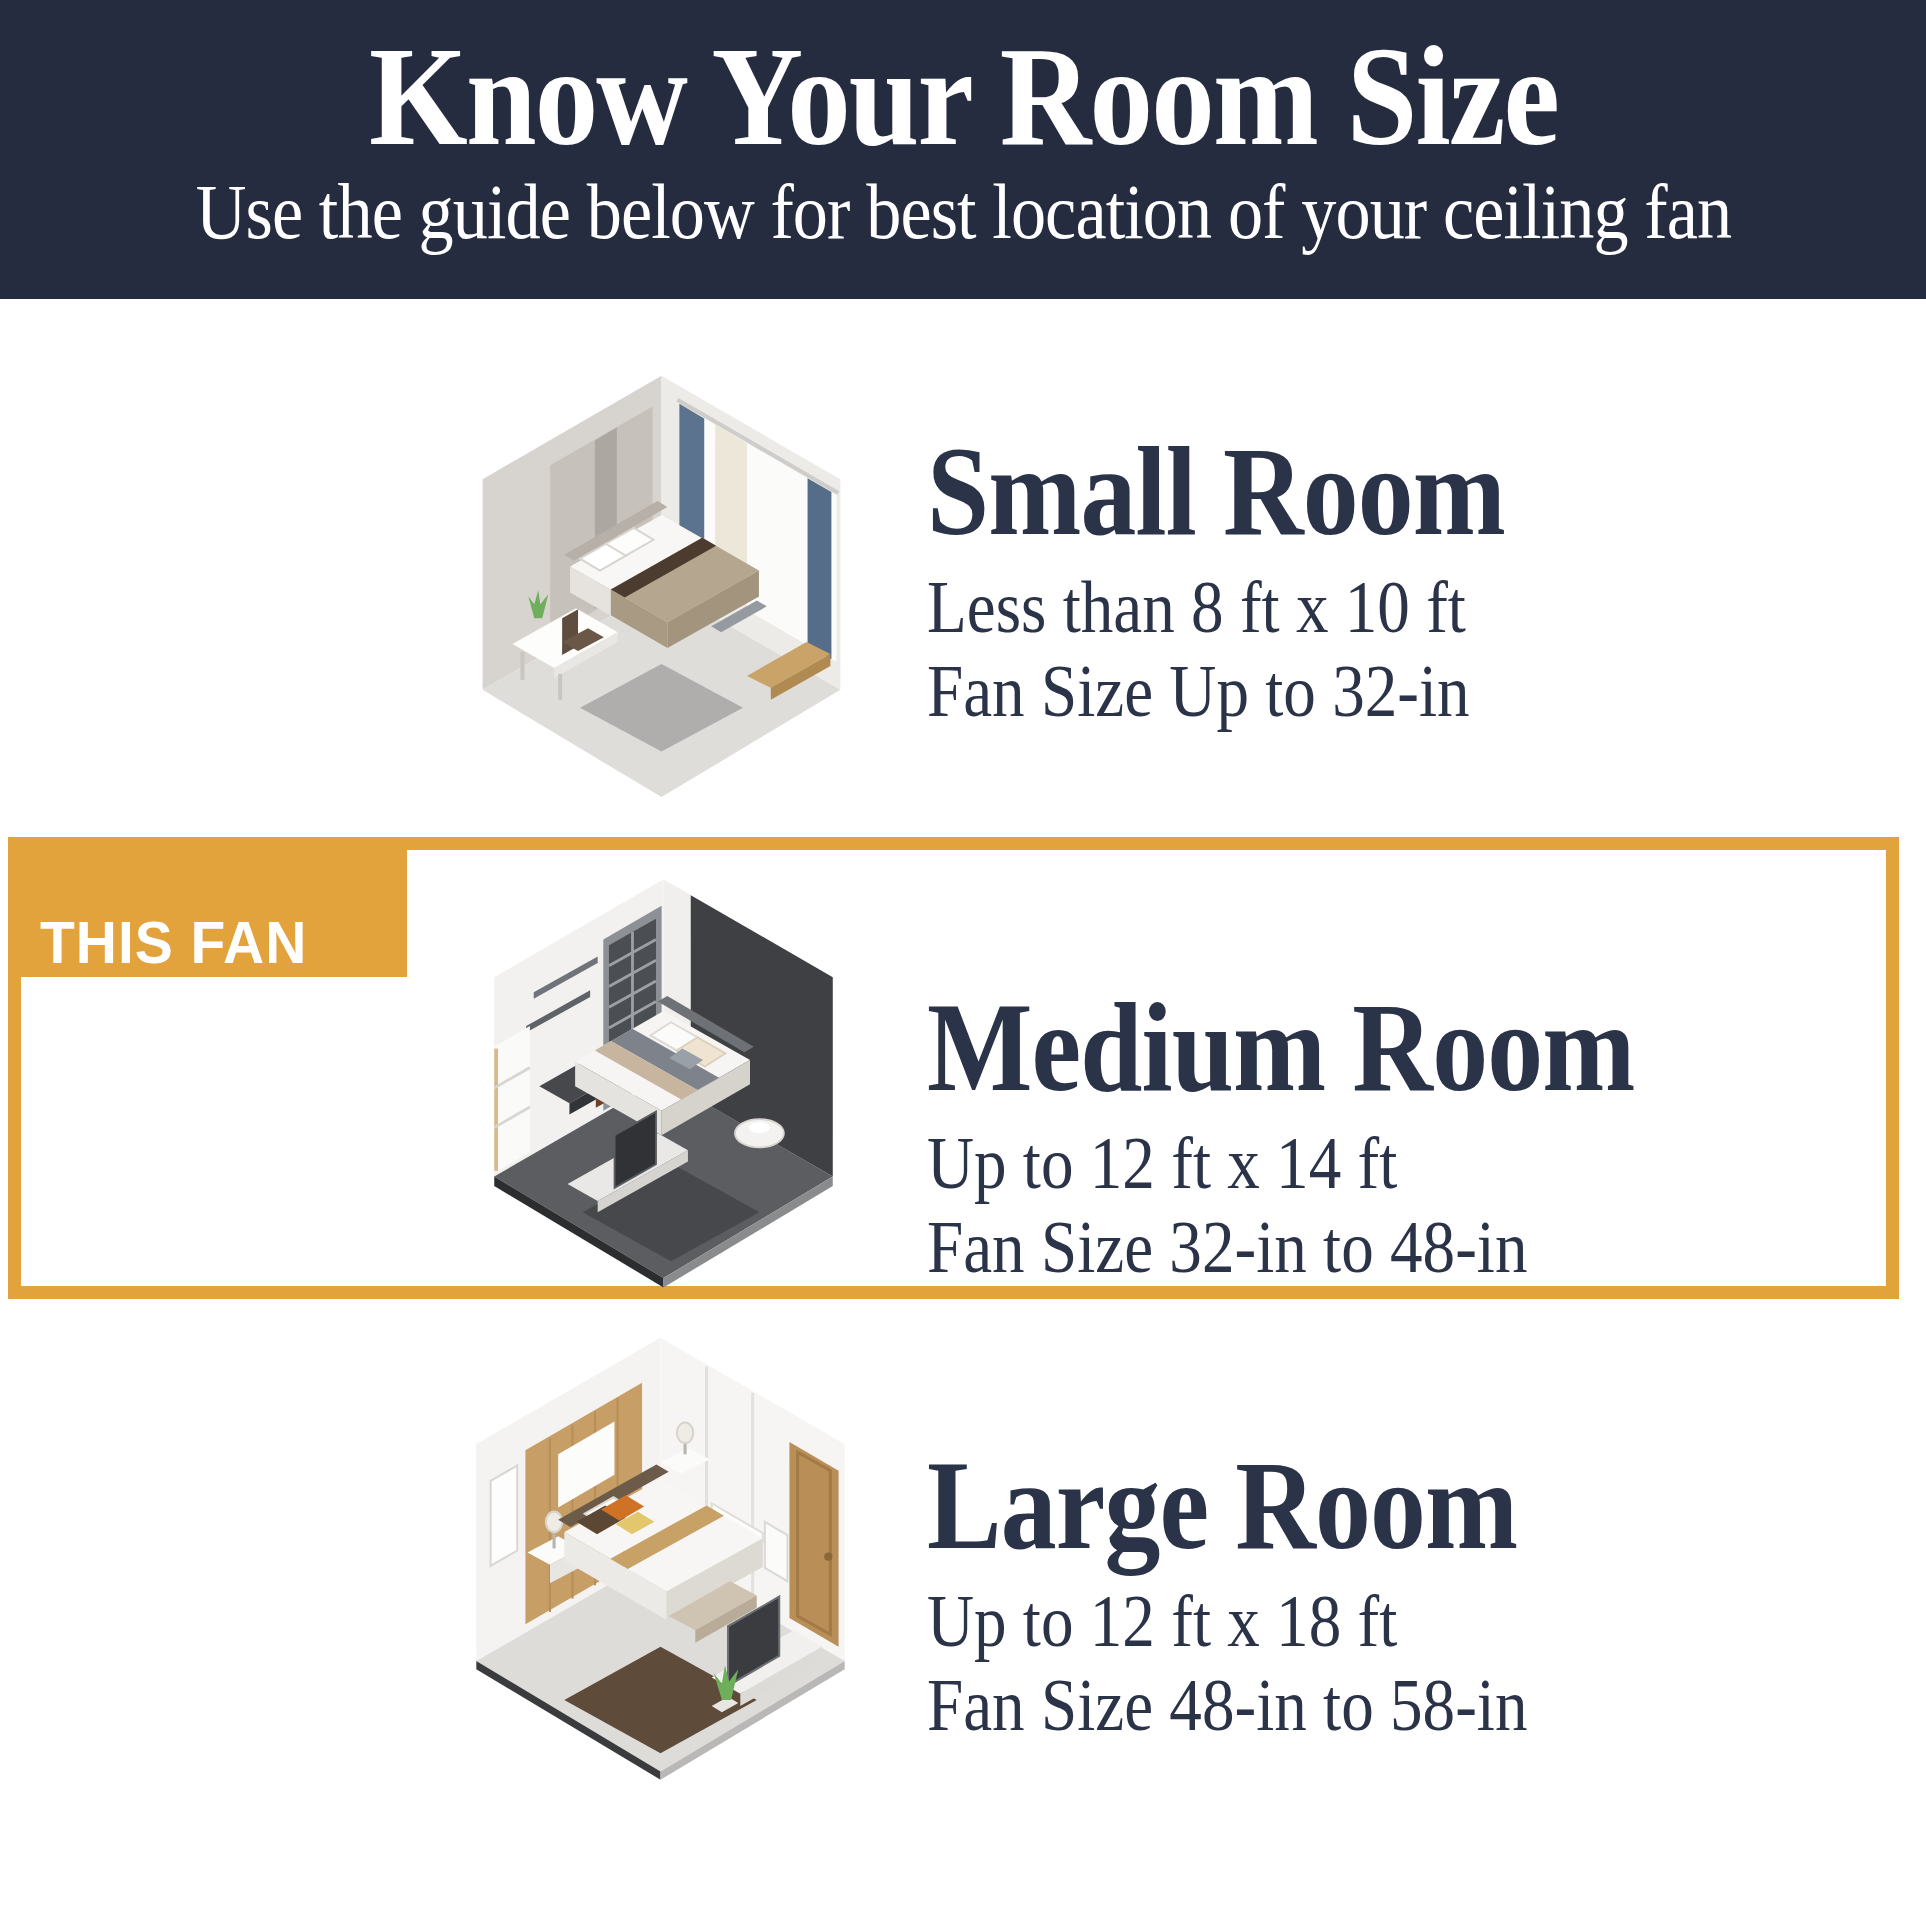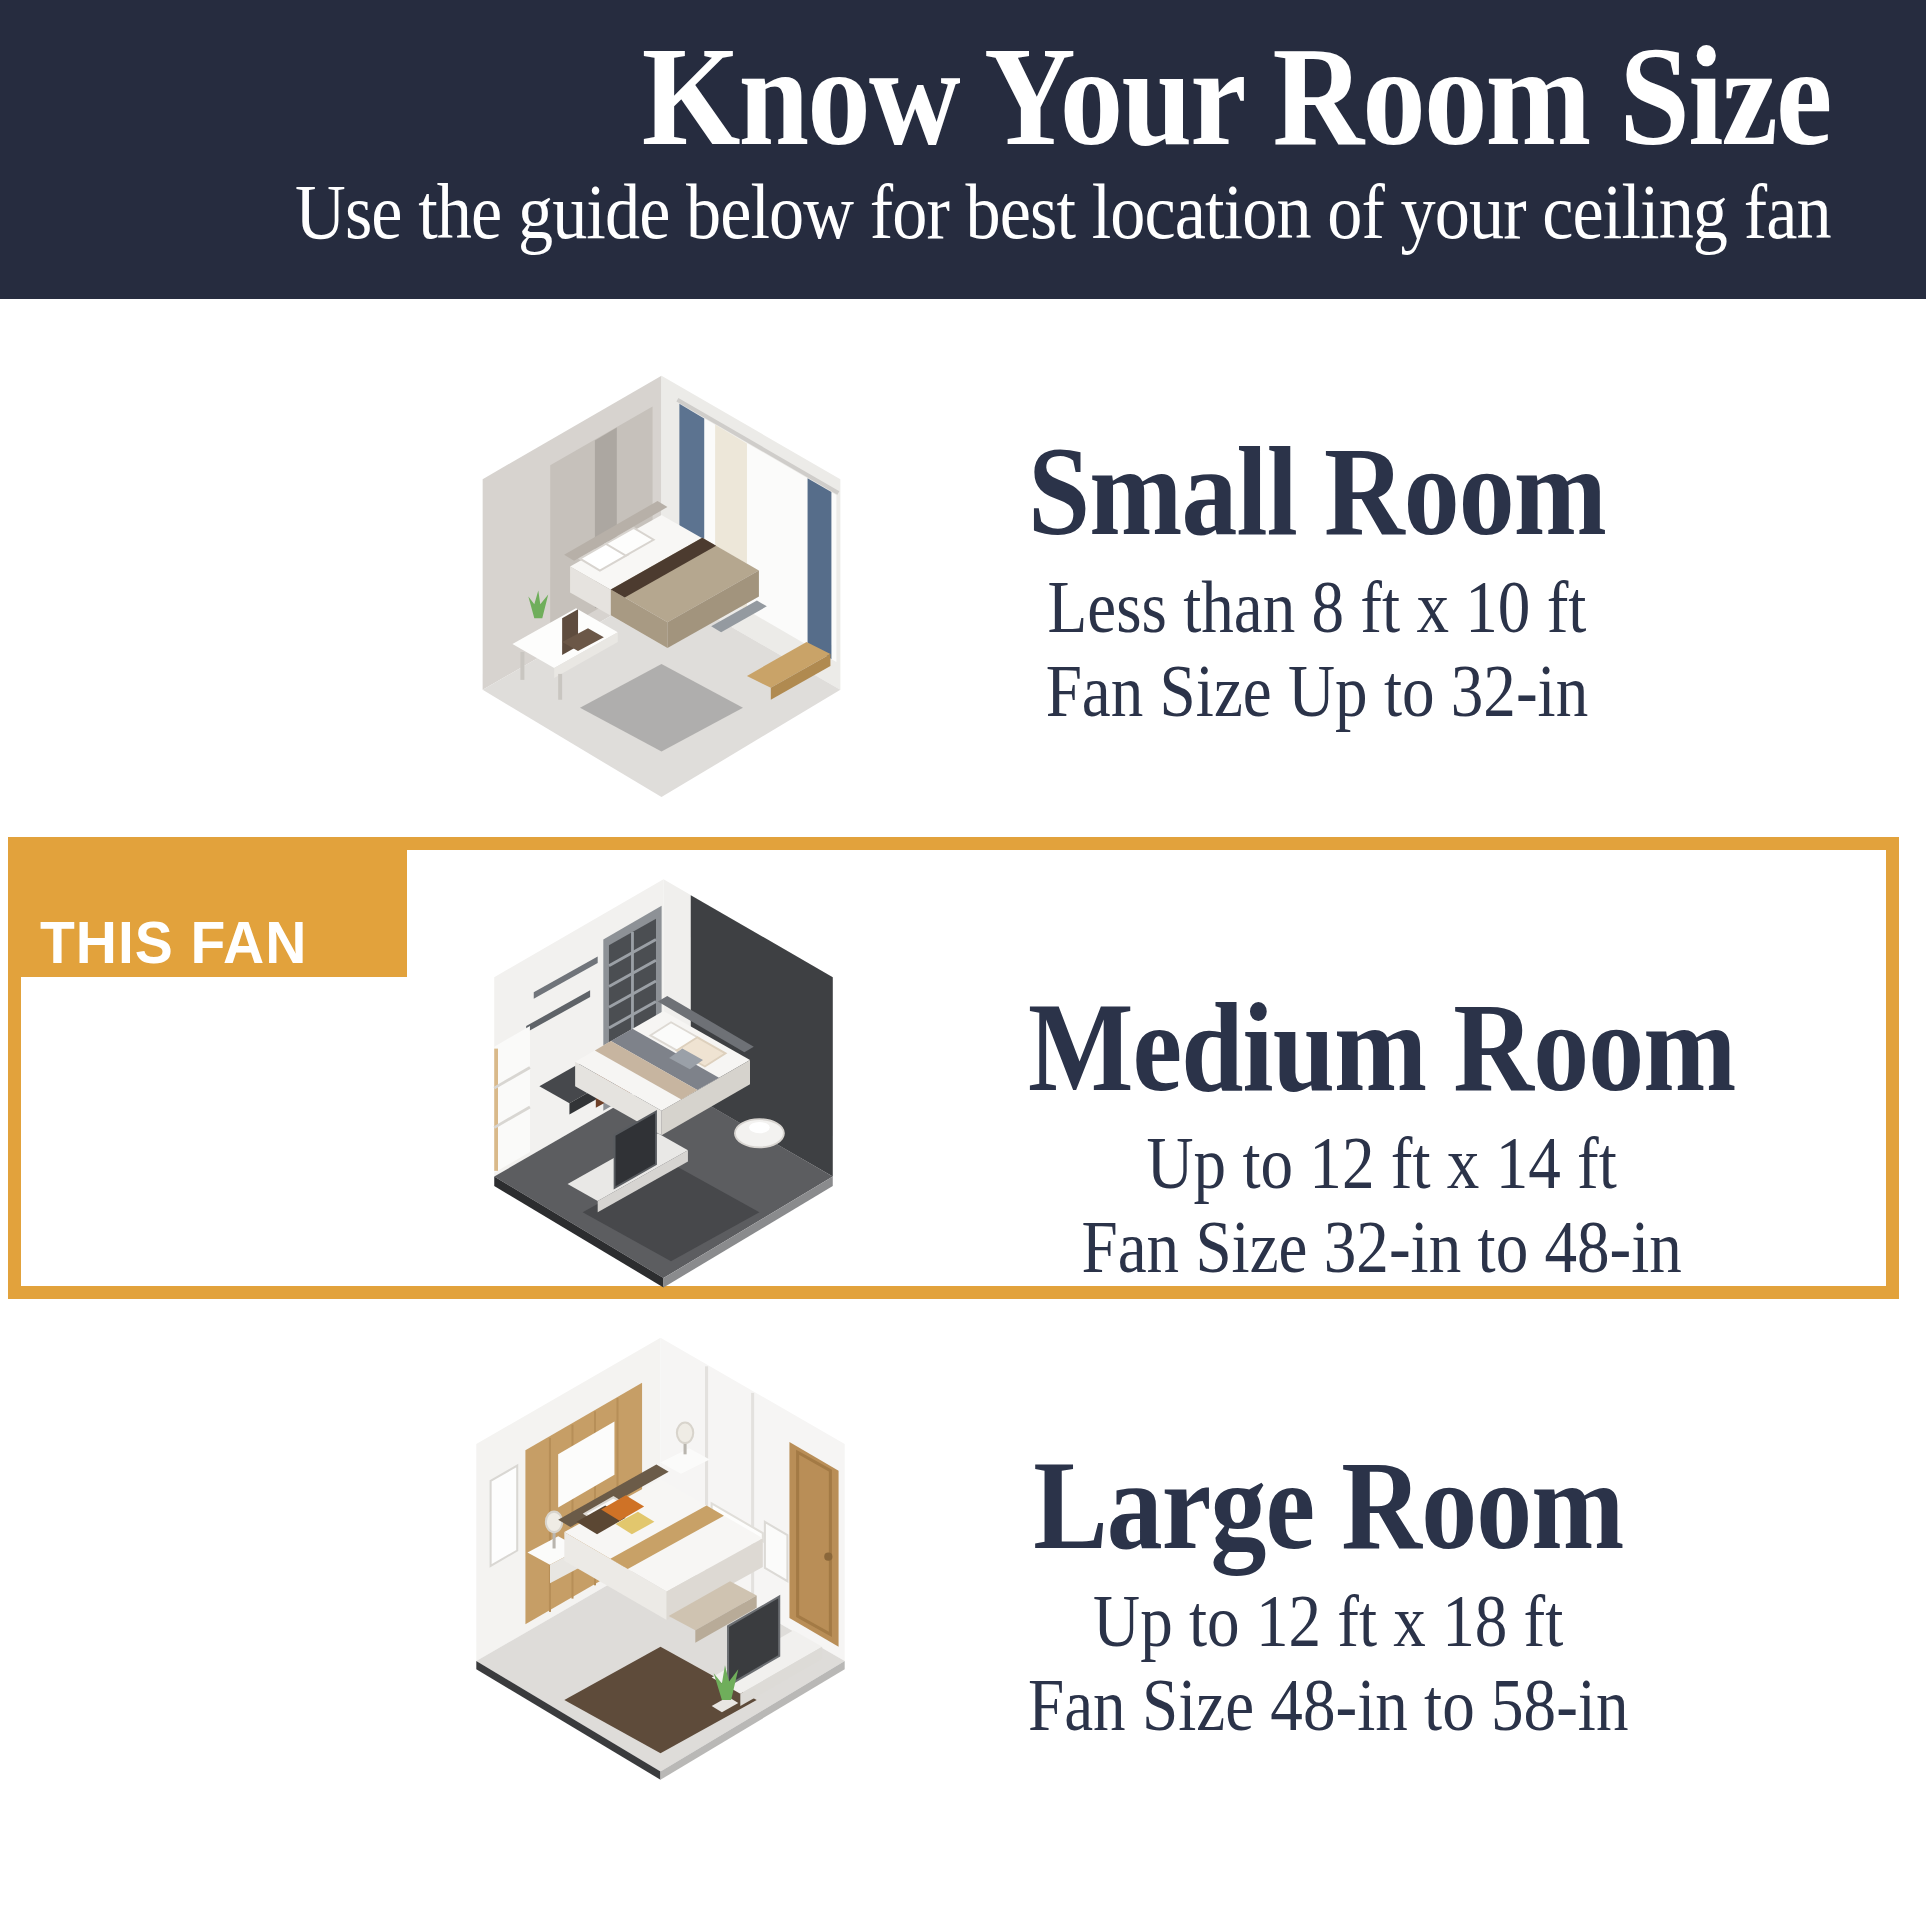--- a/index.html
+++ b/index.html
@@ -13,21 +13,21 @@
   *{box-sizing:border-box;}
   html,body{margin:0;padding:0;background:#fff;}
   .canvas{
     position:relative;width:1927px;height:1927px;overflow:hidden;
     background:var(--page-bg);
     font-family:"Liberation Serif","DejaVu Serif",serif;
   }
   
   .masthead{
     position:absolute;left:0;top:0;width:1927px;height:299px;
-    background:var(--header-bg);color:#fff;text-align:right;
+    background:var(--header-bg);color:#fff;text-align:center;
   }
   .masthead h1{
     margin:0;padding-top:26px;line-height:1.0;
     font-size:141px;font-weight:700;
     transform:scaleX(.90);transform-origin:center top;
     letter-spacing:-2px;white-space:nowrap;
   }
   .masthead p{
     margin:0;padding-top:6px;line-height:1.0;
     font-size:78px;font-weight:400;
@@ -46,21 +46,21 @@
     font-weight:700;font-size:60px;letter-spacing:1px;
     display:flex;align-items:flex-end;padding-left:32px;
   }
   .this-fan-badge span{transform:scaleX(.95);transform-origin:left center;white-space:nowrap;}
   
   .art{position:absolute;}
   .art svg{display:block;width:100%;height:100%;}
   .art-small{left:404px;top:348px;width:515px;height:467px;}
   .art-medium{left:416px;top:853px;width:495px;height:442px;}
   .art-large{left:401px;top:1309px;width:519px;height:481px;}
-  .room-text{position:absolute;left:1028px;color:var(--body-text);text-align:center;}
+  .room-text{position:absolute;left:927px;color:var(--body-text);}
   .room-text h2{
     margin:0 0 10px 0;line-height:1.0;
     font-size:127px;font-weight:700;letter-spacing:-1px;
     transform:scaleX(.88);transform-origin:left top;white-space:nowrap;
     color:var(--heading-text);
   }
   .room-text p{
     margin:0;line-height:1.14;
     font-size:74px;font-weight:400;
     transform:scaleX(.88);transform-origin:left top;white-space:nowrap;

